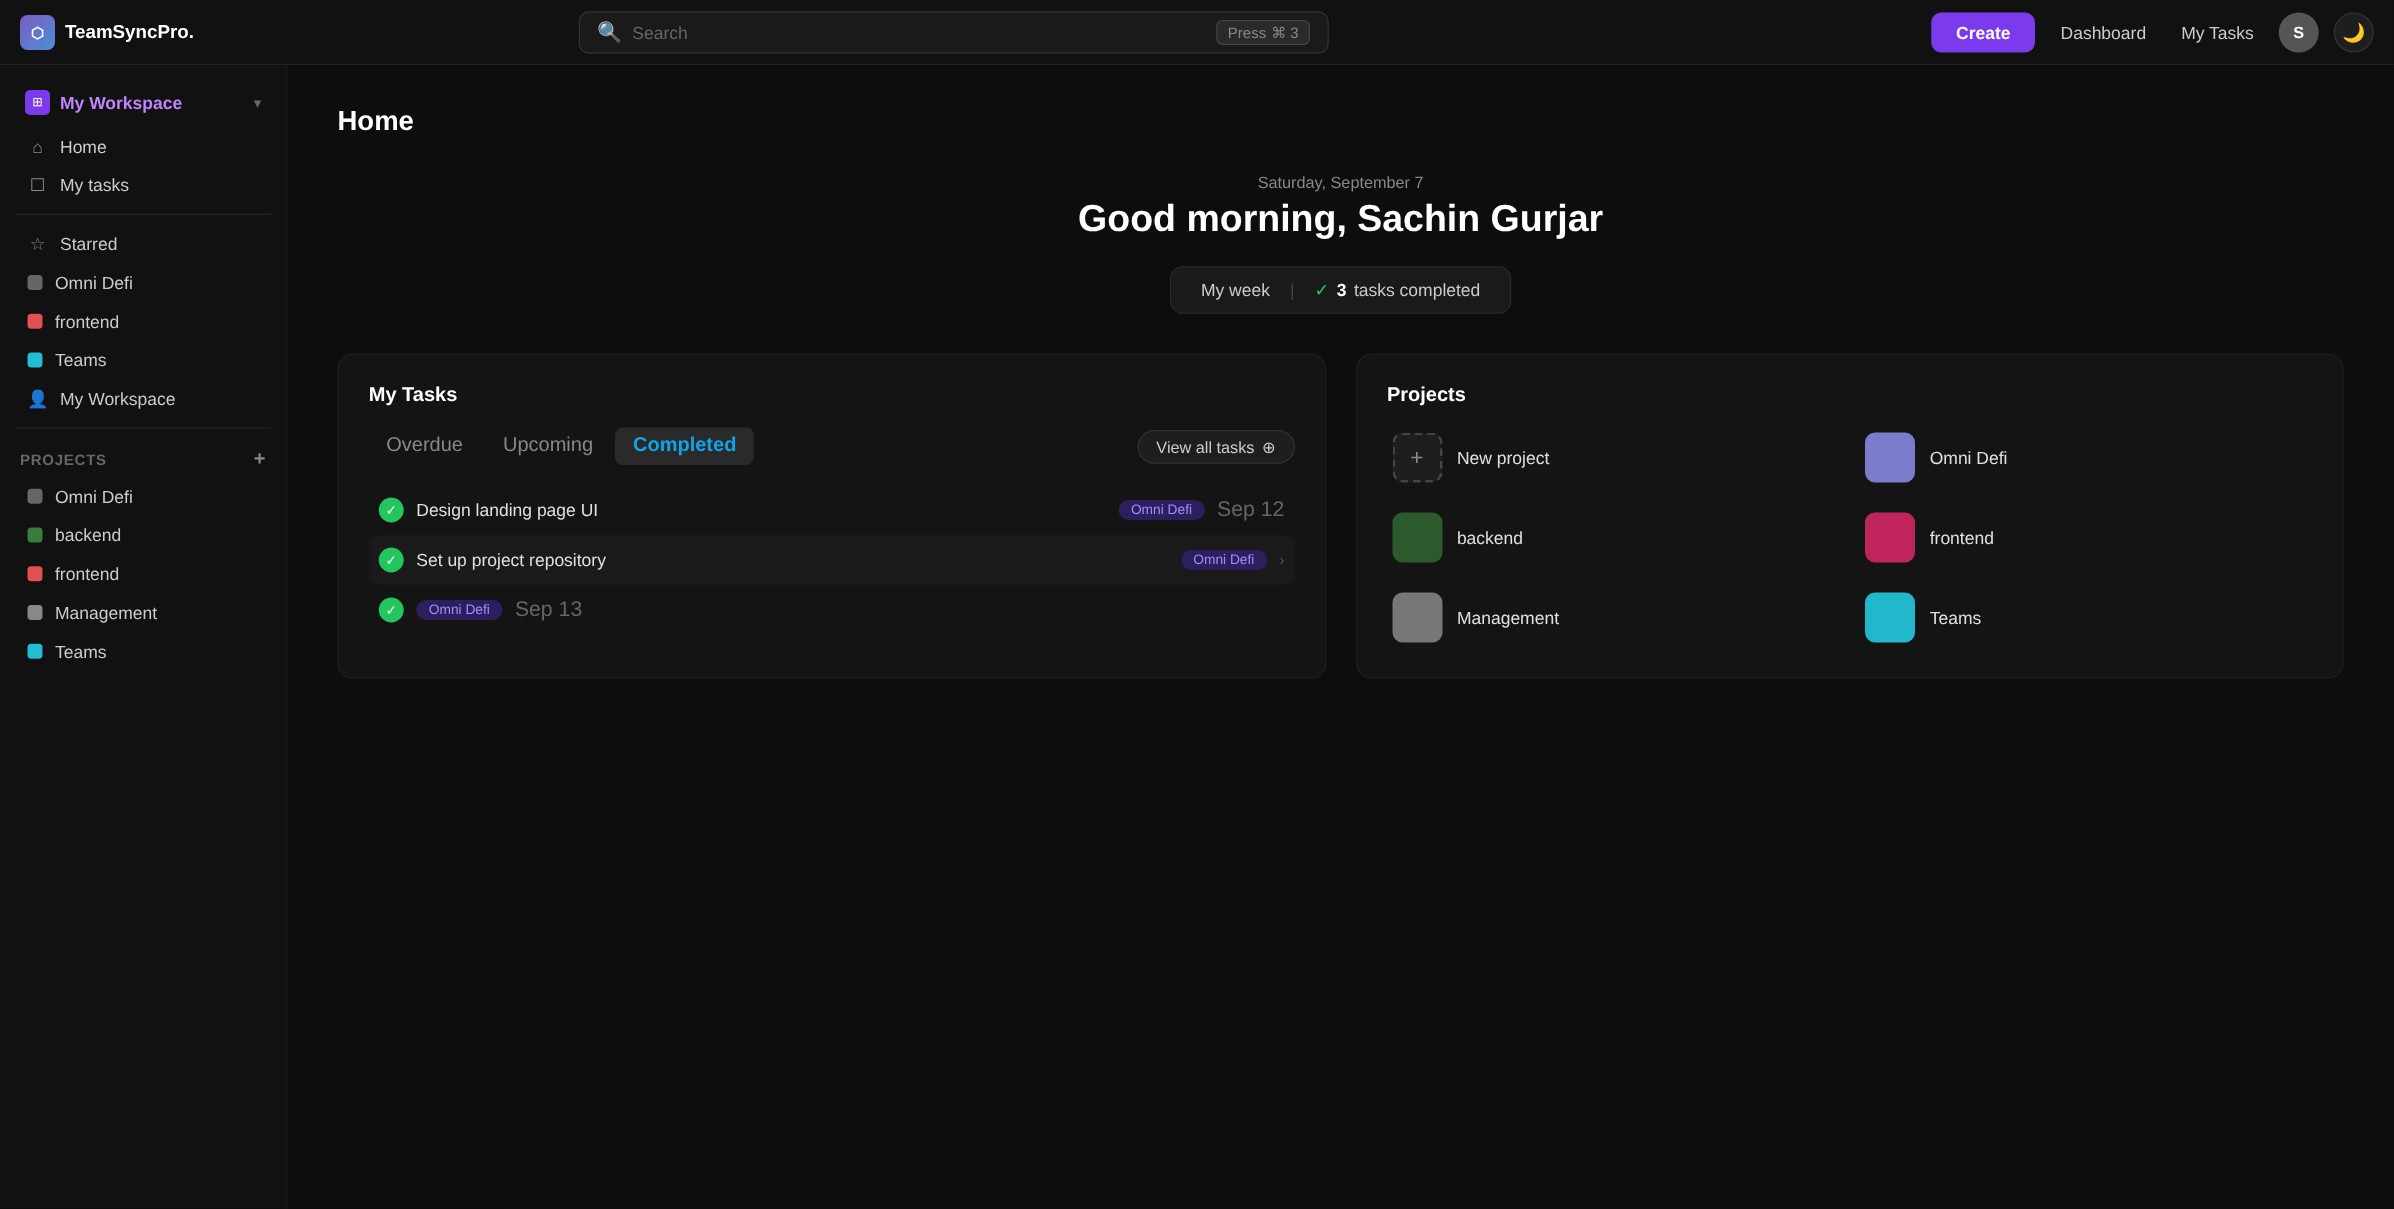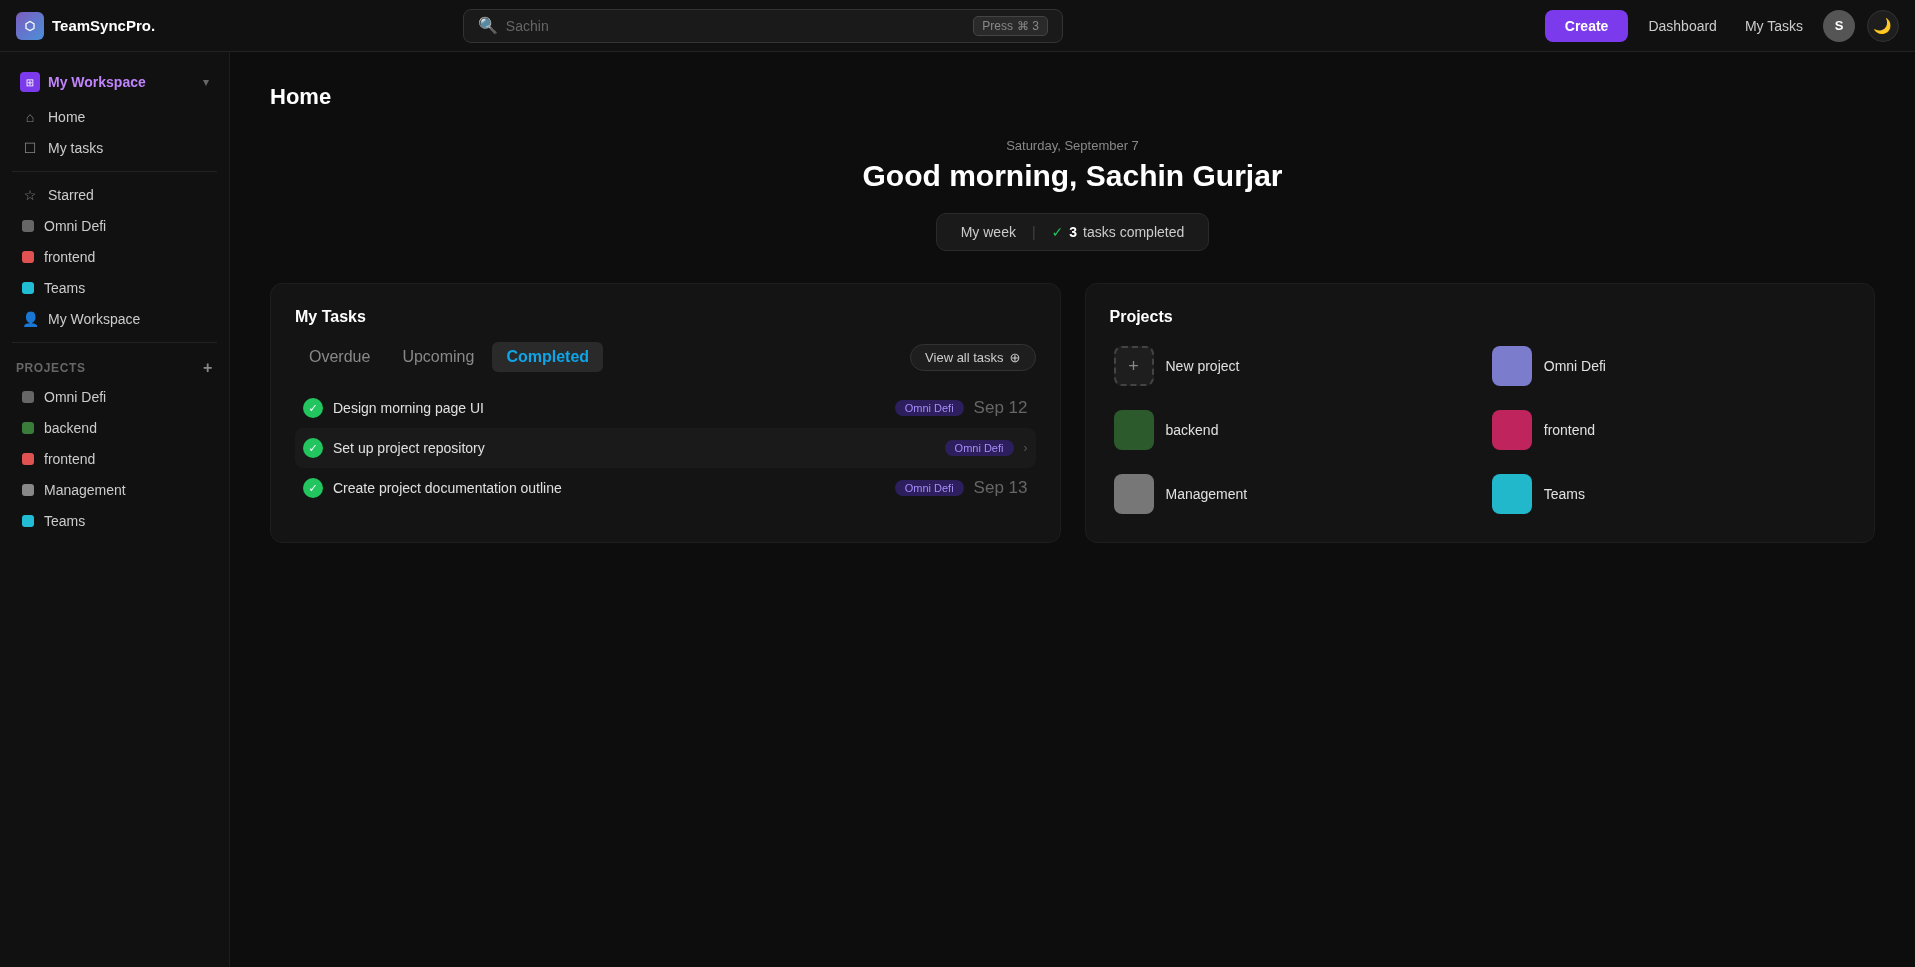--- a/index.html
+++ b/index.html
@@ -413,21 +413,21 @@
 <body>
 
 <div class="topnav">
   <div class="brand">
     <div class="brand-icon">⬡</div>
     <span>TeamSyncPro.</span>
   </div>
 
   <div class="search-bar">
     <span>🔍</span>
-    <span class="search-text">Sachin</span>
+    <span class="search-text">Search</span>
     <div class="press-hint">
       <span>Press</span>
       <span>⌘ 3</span>
     </div>
   </div>
 
   <div class="topnav-right">
     <button class="create-btn">Create</button>
     <span class="nav-link">Dashboard</span>
     <span class="nav-link">My Tasks</span>
@@ -537,35 +537,34 @@
           <button class="task-tab">Upcoming</button>
           <button class="task-tab active">Completed</button>
           <div class="view-all-btn">
             <span>View all tasks</span>
             <span>⊕</span>
           </div>
         </div>
 
         <div class="task-row">
           <div class="task-check">✓</div>
-          <span class="task-name">Design morning page UI</span>
+          <span class="task-name">Design landing page UI</span>
           <span class="task-tag">Omni Defi</span>
           <span class="task-date">Sep 12</span>
         </div>
 
         <div class="task-row" style="background:#1a1a1a;">
           <div class="task-check">✓</div>
           <span class="task-name">Set up project repository</span>
           <span class="task-tag">Omni Defi</span>
           <span class="task-chevron">›</span>
         </div>
 
         <div class="task-row">
           <div class="task-check">✓</div>
-          <span class="task-name">Create project documentation outline</span>
           <span class="task-tag">Omni Defi</span>
           <span class="task-date">Sep 13</span>
         </div>
       </div>
 
       <div class="panel">
         <div class="panel-title">Projects</div>
 
         <div class="projects-grid">
 

